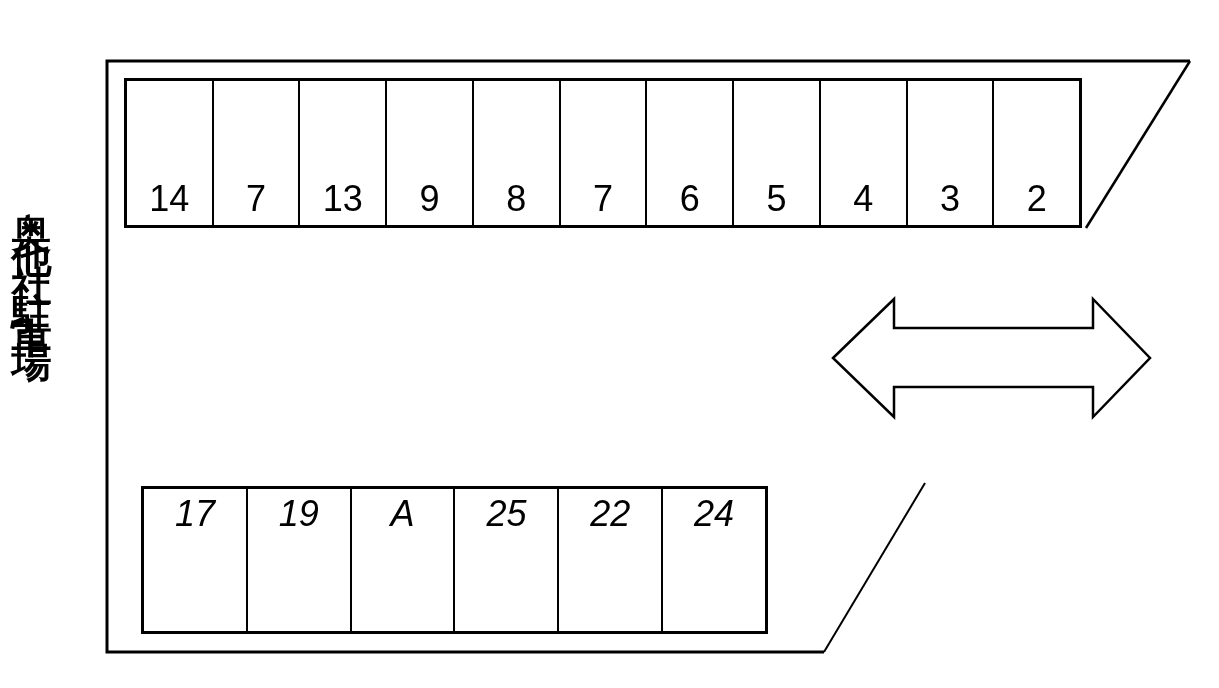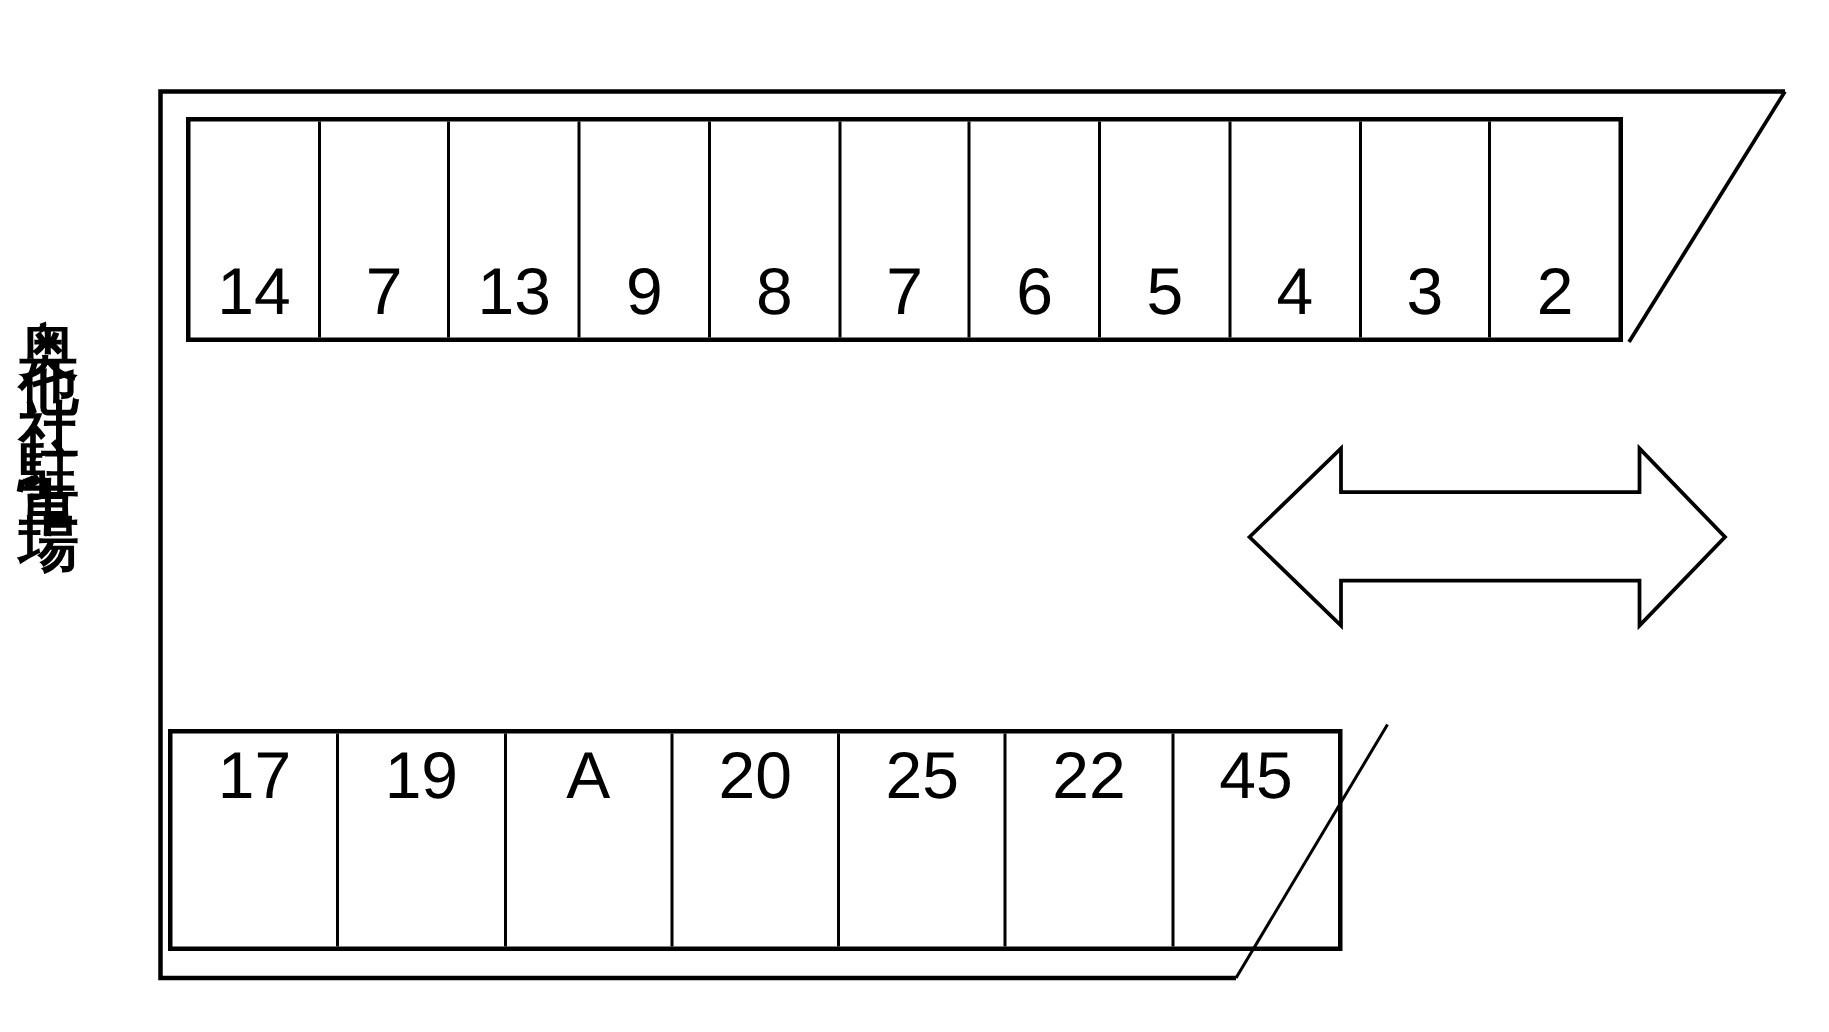--- a/index.html
+++ b/index.html
@@ -17,26 +17,26 @@
     writing-mode:vertical-lr;text-orientation:upright;
     font-size:40px;font-weight:600;letter-spacing:26px;line-height:1;
     white-space:nowrap;
   }
   .row{
     position:absolute;display:flex;
     border:3px solid #000;box-sizing:border-box;
     background:transparent;
   }
   .row-top{left:124px;top:78px;width:958px;height:150px;}
-  .row-bottom{left:112px;top:486px;width:783px;height:148px;}
+  .row-bottom{left:141px;top:486px;width:627px;height:148px;font-style:italic;}
   .space{
     flex:1;
     border-right:2px solid #000;
     display:flex;justify-content:center;
-    font-size:44px;line-height:1.1;
+    font-size:36px;line-height:1.1;
   }
   .space:last-child{border-right:none;}
   .row-top .space{align-items:flex-end;padding-bottom:6px;}
   .row-bottom .space{align-items:flex-start;padding-top:5px;}
 </style>
 </head>
 <body>
 
 <div class="canvas">
 
@@ -60,19 +60,18 @@
     <div class="space">5</div>
     <div class="space">4</div>
     <div class="space">3</div>
     <div class="space">2</div>
   </div>
 
   <div class="row row-bottom">
     <div class="space">17</div>
     <div class="space">19</div>
     <div class="space">A</div>
-    <div class="space">20</div>
     <div class="space">25</div>
     <div class="space">22</div>
-    <div class="space">45</div>
+    <div class="space">24</div>
   </div>
 
 </div>
 
 </body></html>

